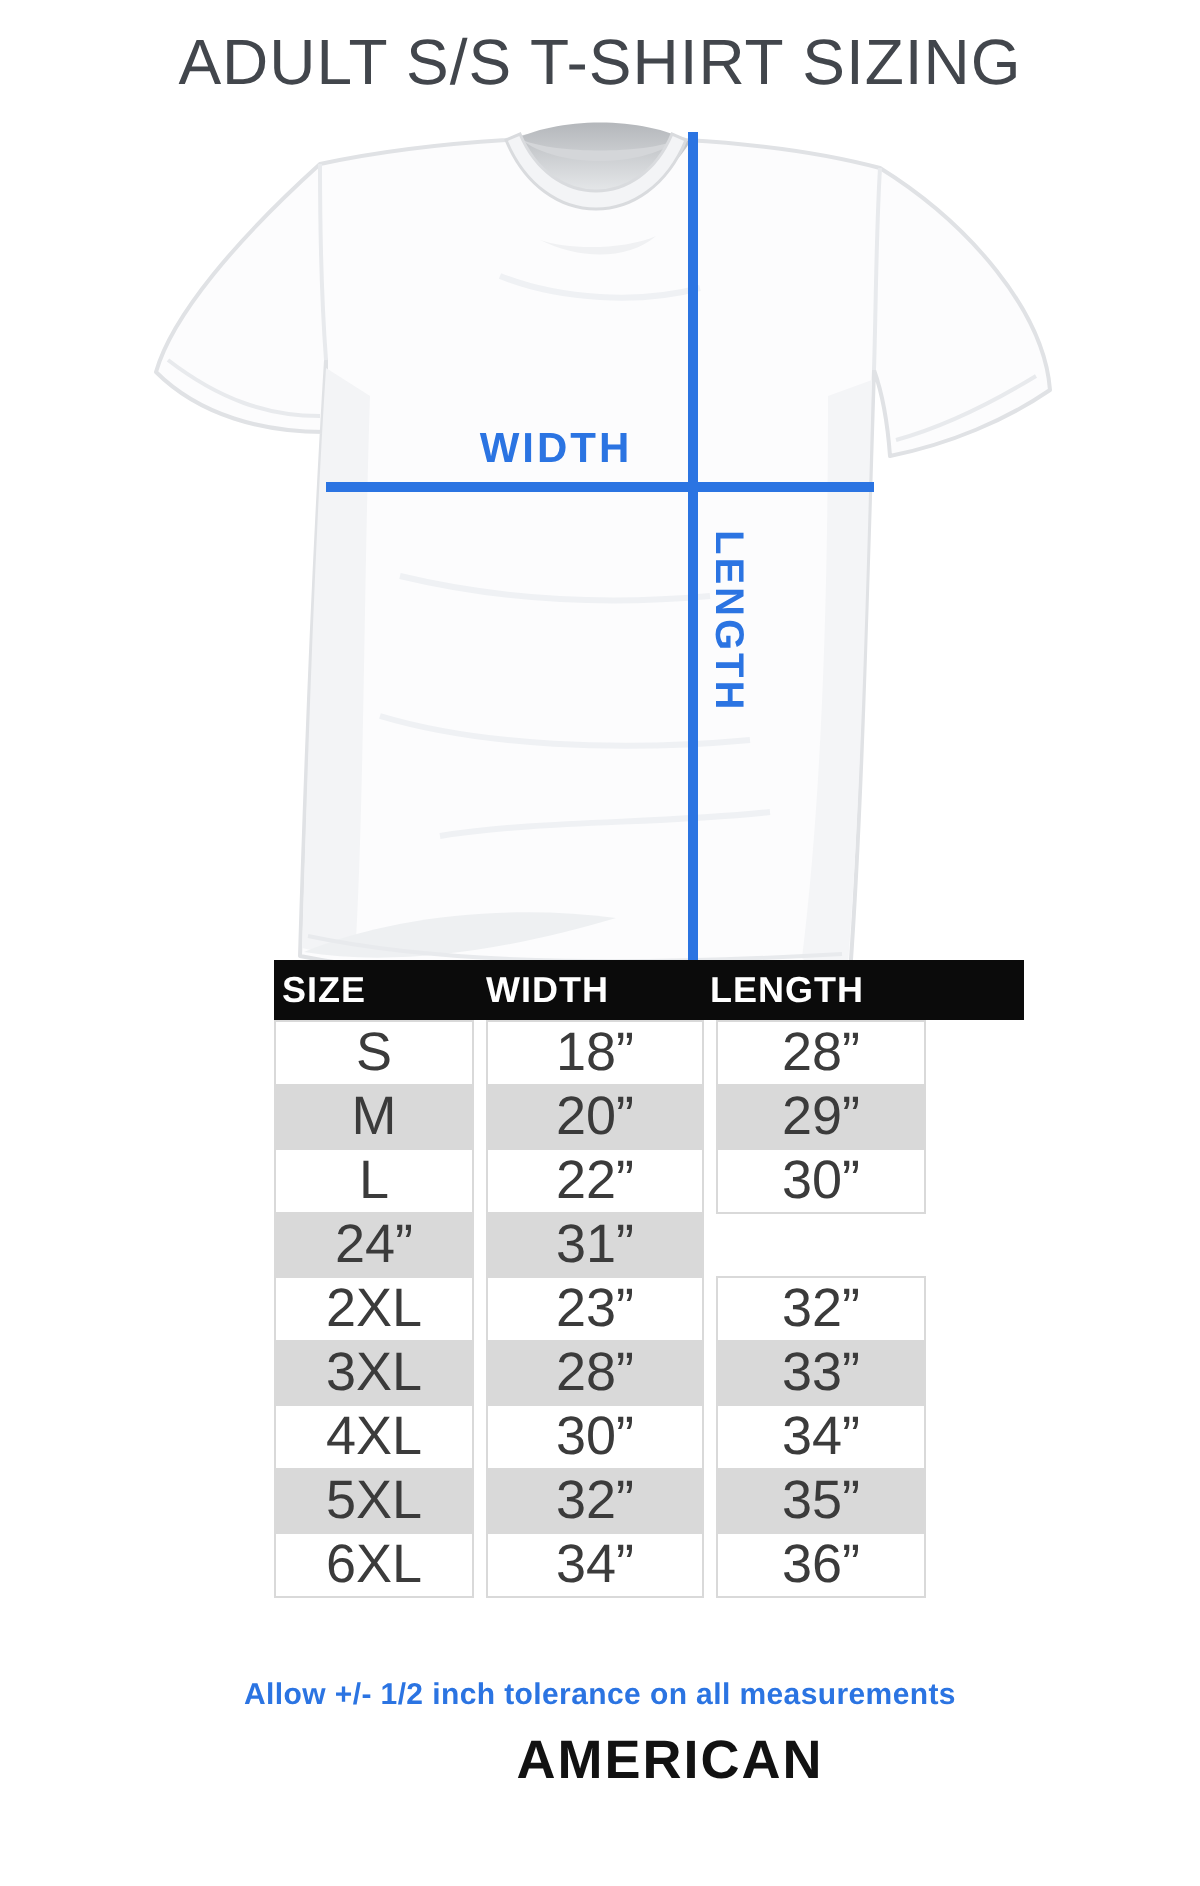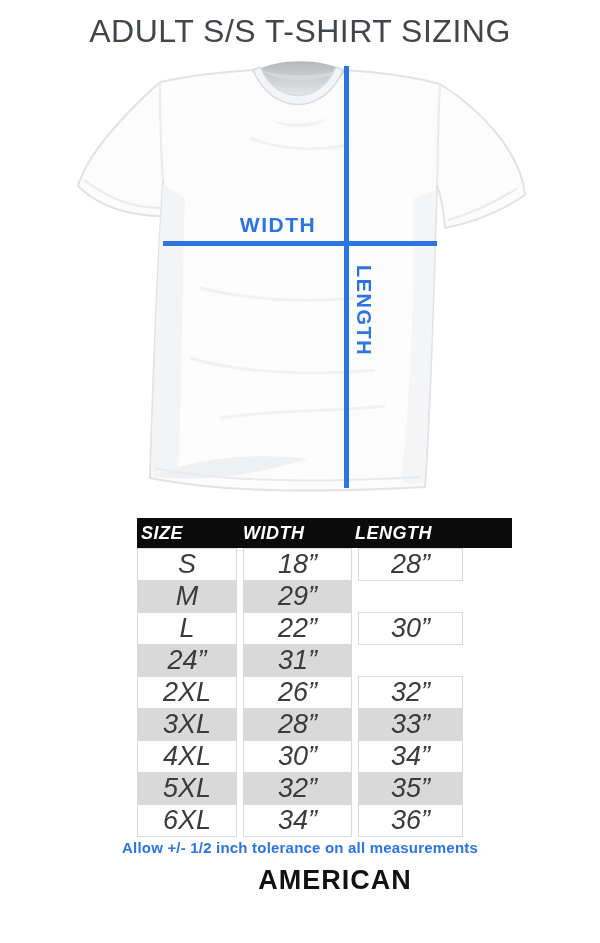--- a/index.html
+++ b/index.html
@@ -19,21 +19,21 @@
   .width-label{
     position:absolute;left:133px;top:156px;width:150px;text-align:center;
     font-size:21px;font-weight:bold;letter-spacing:1.5px;color:#2b74e2;line-height:22px;
   }
   .length-label{
     position:absolute;left:282px;top:207px;
     writing-mode:vertical-rl;text-orientation:mixed;
     font-size:20px;font-weight:bold;letter-spacing:1.5px;color:#2b74e2;
   }
   
-  .size-table{position:absolute;left:137px;top:518px;width:375px;font-style:italic;}
+  .size-table{position:absolute;left:137px;top:480px;width:375px;}
   .thead{position:relative;height:30px;background:#0b0b0b;}
   .thead span{
     position:absolute;top:0;line-height:30px;color:#ffffff;
     font-weight:bold;font-size:18px;letter-spacing:.5px;
   }
   .thead span[data-name="header-size"]{left:4px;}
   .thead span[data-name="header-width"]{left:106px;}
   .thead span[data-name="header-length"]{left:218px;}
   .trow{display:grid;grid-template-columns:100px 109px 105px;column-gap:6px;height:32px;}
   .cell{
@@ -123,34 +123,35 @@
       <span data-name="header-length">LENGTH</span>
     </div>
     <div data-name="size-table-body">
         <div class="trow" data-name="table-row">
           <div class="cell" data-name="size-cell">S</div>
           <div class="cell" data-name="width-cell">18”</div>
           <div class="cell" data-name="length-cell">28”</div>
         </div>
         <div class="trow alt" data-name="table-row">
           <div class="cell" data-name="size-cell">M</div>
+          <div class="cell" data-name="width-cell">20”</div>
           <div class="cell" data-name="length-cell">29”</div>
         </div>
         <div class="trow" data-name="table-row">
           <div class="cell" data-name="size-cell">L</div>
           <div class="cell" data-name="width-cell">22”</div>
           <div class="cell" data-name="length-cell">30”</div>
         </div>
         <div class="trow alt" data-name="table-row">
           <div class="cell" data-name="width-cell">24”</div>
           <div class="cell" data-name="length-cell">31”</div>
         </div>
         <div class="trow" data-name="table-row">
           <div class="cell" data-name="size-cell">2XL</div>
-          <div class="cell" data-name="width-cell">26”</div>
+          <div class="cell" data-name="width-cell">23”</div>
           <div class="cell" data-name="length-cell">32”</div>
         </div>
         <div class="trow alt" data-name="table-row">
           <div class="cell" data-name="size-cell">3XL</div>
           <div class="cell" data-name="width-cell">28”</div>
           <div class="cell" data-name="length-cell">33”</div>
         </div>
         <div class="trow" data-name="table-row">
           <div class="cell" data-name="size-cell">4XL</div>
           <div class="cell" data-name="width-cell">30”</div>

